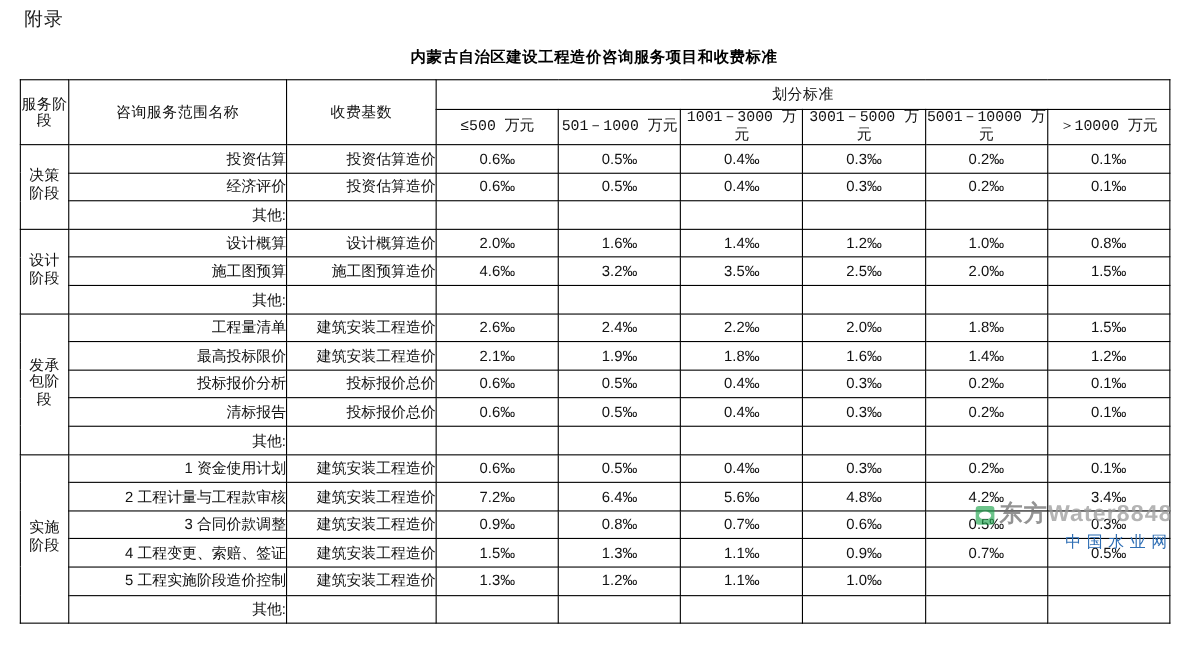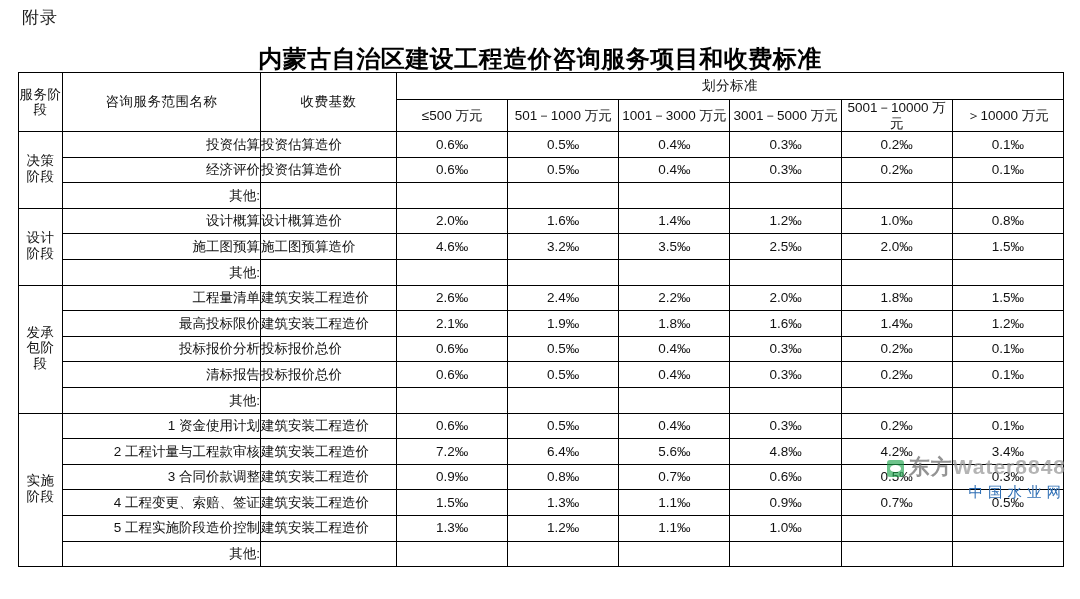--- a/index.html
+++ b/index.html
@@ -22,21 +22,21 @@
     font-size: 17px;
     font-family: "Liberation Sans", "DejaVu Sans", sans-serif;
     color: #1a1a1a;
     letter-spacing: 1px;
   }
   .doc-title {
     position: absolute;
     left: 0; top: 43px;
     width: 1080px;
     text-align: center;
-    font-size: 24px;
+    font-size: 14px;
     font-weight: bold;
     font-family: "Liberation Sans", "DejaVu Sans", sans-serif;
     color: #000000;
     letter-spacing: 0.5px;
   }
   .table-wrap {
     position: absolute;
     left: 18px; top: 72px;
     width: 1046px;
   }
@@ -56,24 +56,24 @@
     line-height: 1.15;
   }
   .c-stage {
     width: 44px;
     text-align: center;
     font-size: 14px;
     letter-spacing: 0.5px;
   }
   .c-stage .st { display: block; font-family: Liberation Mono, monospace; }
   .c-name { width: 198px; text-align: right; padding-left: 12px; }
-  .c-base { width: 136px; text-align: left; }
+  .c-base { width: 136px; text-align: right; }
   .c-rate { text-align: center; }
   .hdr-top { height: 27px; margin-left: 44px; }
-  .hdr-sub { height: 29px; }
+  .hdr-sub { height: 29px; font-family: Liberation Mono, monospace; }
   th.hdr {
     text-align: center;
     font-size: 13.5px;
     letter-spacing: 0.5px;
   }
   th.hdr-stage {
     font-size: 13.5px;
     line-height: 1.25;
   }
   .split-label {

